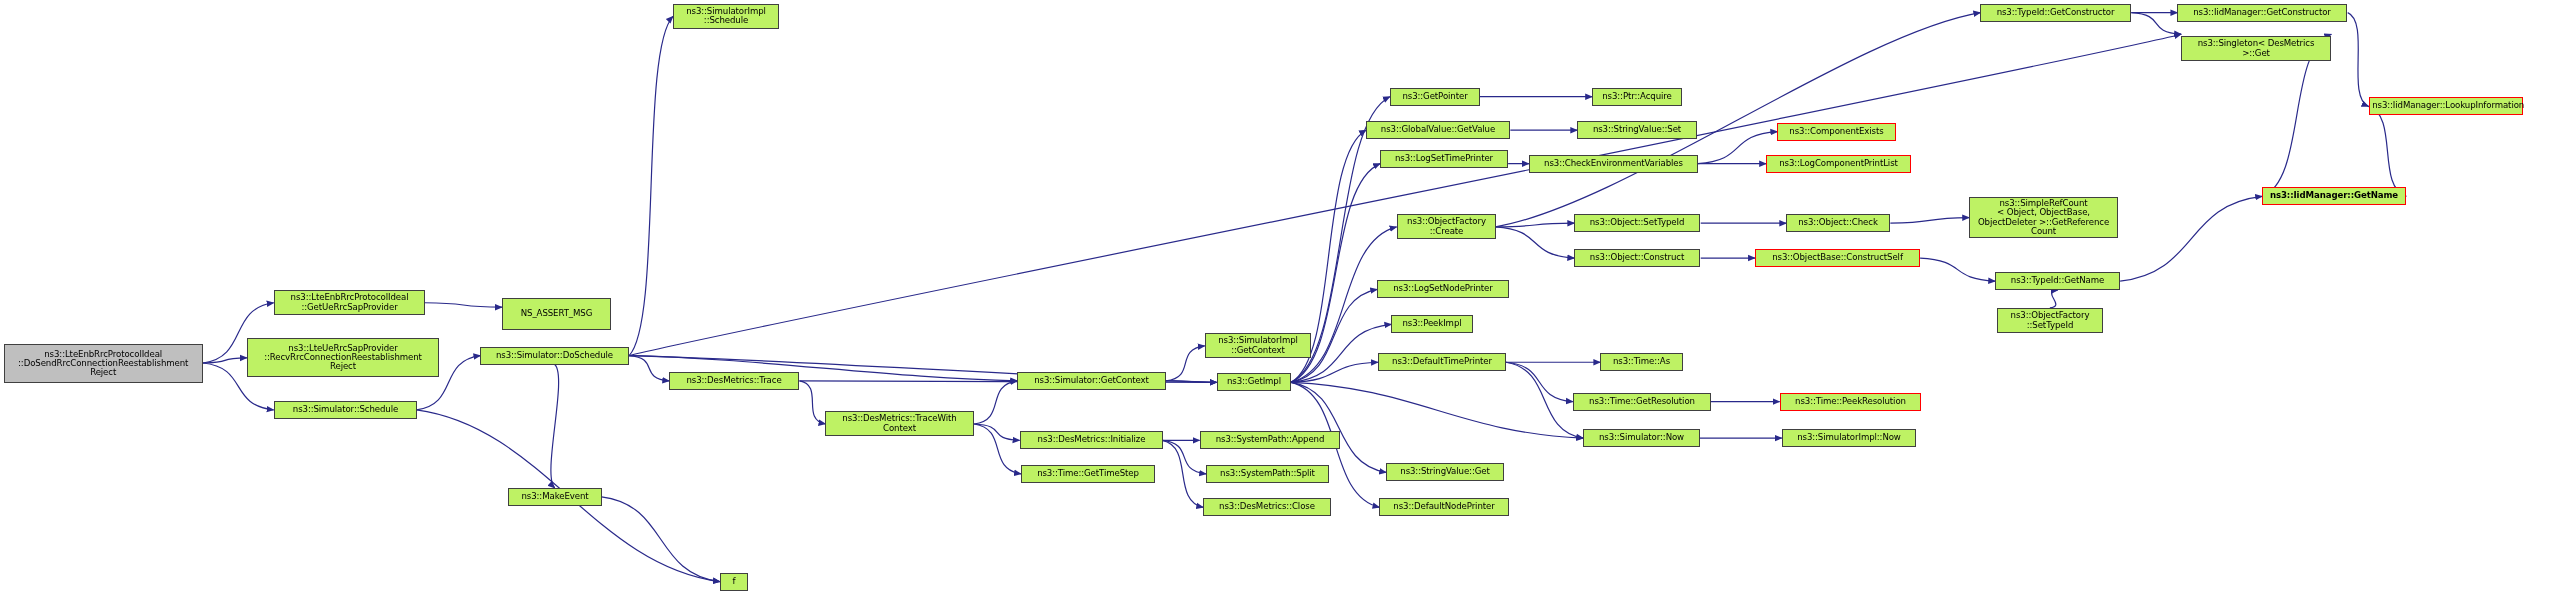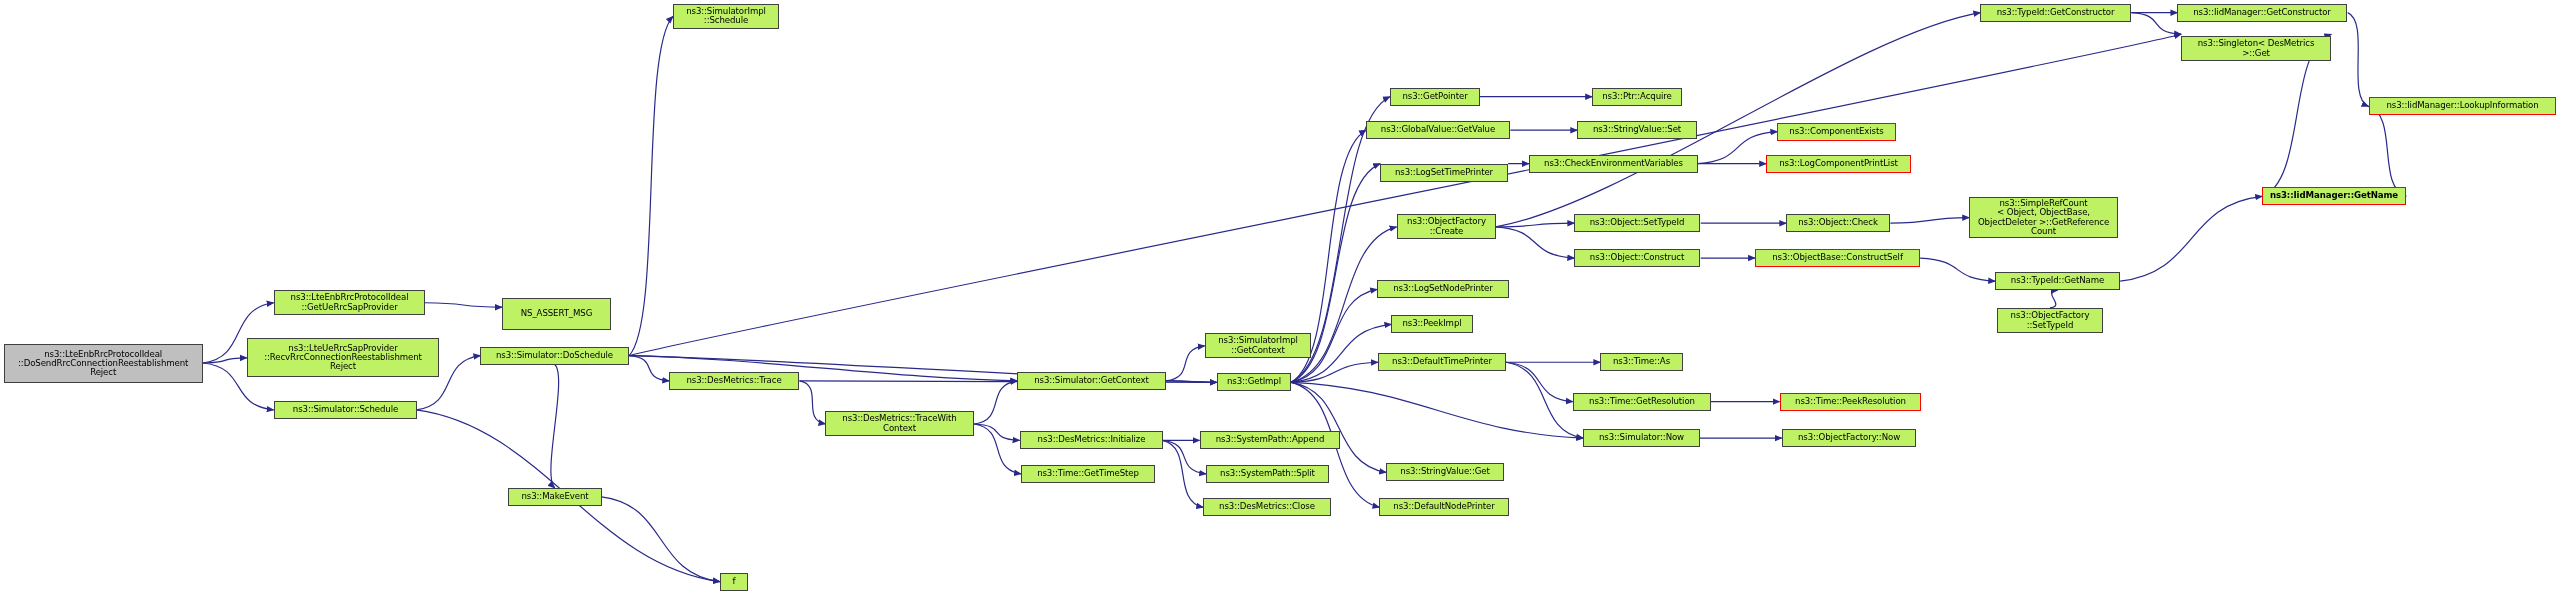--- a/index.html
+++ b/index.html
@@ -145,50 +145,50 @@
       <div class="node" style="left: 1020px; top: 431px; width: 143px; height: 18px;"><span>ns3::DesMetrics::Initialize</span></div>
       <div class="node" style="left: 1021px; top: 465px; width: 134px; height: 18px;"><span>ns3::Time::GetTimeStep</span></div>
       <div class="node" style="left: 1200px; top: 431px; width: 140px; height: 18px;"><span>ns3::SystemPath::Append</span></div>
       <div class="node" style="left: 1206px; top: 465px; width: 123px; height: 18px;"><span>ns3::SystemPath::Split</span></div>
       <div class="node" style="left: 1203px; top: 498px; width: 128px; height: 18px;"><span>ns3::DesMetrics::Close</span></div>
       <div class="node" style="left: 1205px; top: 333px; width: 106px; height: 25px;"><span>ns3::SimulatorImpl
 ::GetContext</span></div>
       <div class="node" style="left: 1217px; top: 373px; width: 74px; height: 18px;"><span>ns3::GetImpl</span></div>
       <div class="node" style="left: 1390px; top: 88px; width: 90px; height: 18px;"><span>ns3::GetPointer</span></div>
       <div class="node" style="left: 1366px; top: 121px; width: 144px; height: 18px;"><span>ns3::GlobalValue::GetValue</span></div>
-      <div class="node" style="left: 1380px; top: 164px; width: 128px; height: 18px;"><span>ns3::LogSetTimePrinter</span></div>
+      <div class="node" style="left: 1380px; top: 150px; width: 128px; height: 18px;"><span>ns3::LogSetTimePrinter</span></div>
       <div class="node" style="left: 1397px; top: 214px; width: 99px; height: 25px;"><span>ns3::ObjectFactory
 ::Create</span></div>
       <div class="node" style="left: 1377px; top: 280px; width: 132px; height: 18px;"><span>ns3::LogSetNodePrinter</span></div>
       <div class="node" style="left: 1391px; top: 315px; width: 82px; height: 18px;"><span>ns3::PeekImpl</span></div>
       <div class="node" style="left: 1378px; top: 353px; width: 128px; height: 18px;"><span>ns3::DefaultTimePrinter</span></div>
       <div class="node" style="left: 1386px; top: 463px; width: 118px; height: 18px;"><span>ns3::StringValue::Get</span></div>
       <div class="node" style="left: 1379px; top: 498px; width: 130px; height: 18px;"><span>ns3::DefaultNodePrinter</span></div>
       <div class="node" style="left: 1592px; top: 88px; width: 90px; height: 18px;"><span>ns3::Ptr::Acquire</span></div>
       <div class="node" style="left: 1577px; top: 121px; width: 120px; height: 18px;"><span>ns3::StringValue::Set</span></div>
       <div class="node" style="left: 1529px; top: 155px; width: 169px; height: 18px;"><span>ns3::CheckEnvironmentVariables</span></div>
       <div class="node" style="left: 1574px; top: 214px; width: 126px; height: 18px;"><span>ns3::Object::SetTypeId</span></div>
       <div class="node" style="left: 1574px; top: 249px; width: 126px; height: 18px;"><span>ns3::Object::Construct</span></div>
       <div class="node" style="left: 1600px; top: 353px; width: 83px; height: 18px;"><span>ns3::Time::As</span></div>
       <div class="node" style="left: 1573px; top: 393px; width: 138px; height: 18px;"><span>ns3::Time::GetResolution</span></div>
       <div class="node" style="left: 1583px; top: 429px; width: 117px; height: 18px;"><span>ns3::Simulator::Now</span></div>
       <div class="node red" style="left: 1777px; top: 123px; width: 119px; height: 18px;"><span>ns3::ComponentExists</span></div>
       <div class="node red" style="left: 1766px; top: 155px; width: 145px; height: 18px;"><span>ns3::LogComponentPrintList</span></div>
       <div class="node" style="left: 1786px; top: 214px; width: 104px; height: 18px;"><span>ns3::Object::Check</span></div>
       <div class="node red" style="left: 1755px; top: 249px; width: 165px; height: 18px;"><span>ns3::ObjectBase::ConstructSelf</span></div>
       <div class="node red" style="left: 1780px; top: 393px; width: 141px; height: 18px;"><span>ns3::Time::PeekResolution</span></div>
-      <div class="node" style="left: 1782px; top: 429px; width: 134px; height: 18px;"><span>ns3::ObjectFactory::Now</span></div>
+      <div class="node" style="left: 1782px; top: 429px; width: 134px; height: 18px;"><span>ns3::SimulatorImpl::Now</span></div>
       <div class="node" style="left: 1969px; top: 197px; width: 149px; height: 41px; justify-content: center;"><span>ns3::SimpleRefCount
 &lt; Object, ObjectBase,
 ObjectDeleter &gt;::GetReference
 Count</span></div>
       <div class="node" style="left: 1995px; top: 272px; width: 125px; height: 18px;"><span>ns3::TypeId::GetName</span></div>
       <div class="node" style="left: 1997px; top: 308px; width: 106px; height: 25px;"><span>ns3::ObjectFactory
 ::SetTypeId</span></div>
       <div class="node" style="left: 1980px; top: 3.7px; width: 151px; height: 18px;"><span>ns3::TypeId::GetConstructor</span></div>
       <div class="node" style="left: 2177px; top: 3.7px; width: 170px; height: 18px;"><span>ns3::IidManager::GetConstructor</span></div>
       <div class="node" style="left: 2181px; top: 36px; width: 150px; height: 25px;"><span>ns3::Singleton&lt; DesMetrics
 &gt;::Get</span></div>
-      <div class="node red" style="left: 2369px; top: 97px; width: 187px; height: 18px;"><span>ns3::IidManager::LookupInformation</span></div>
+      <div class="node red" style="left: 2369px; top: 97px; width: 154px; height: 18px;"><span>ns3::IidManager::LookupInformation</span></div>
       <div class="node red" style="left: 2262px; top: 187px; width: 144px; height: 18px; font-weight: bold;"><span>ns3::IidManager::GetName</span></div>
     </div>
 </div>
 
 
 </body></html>

